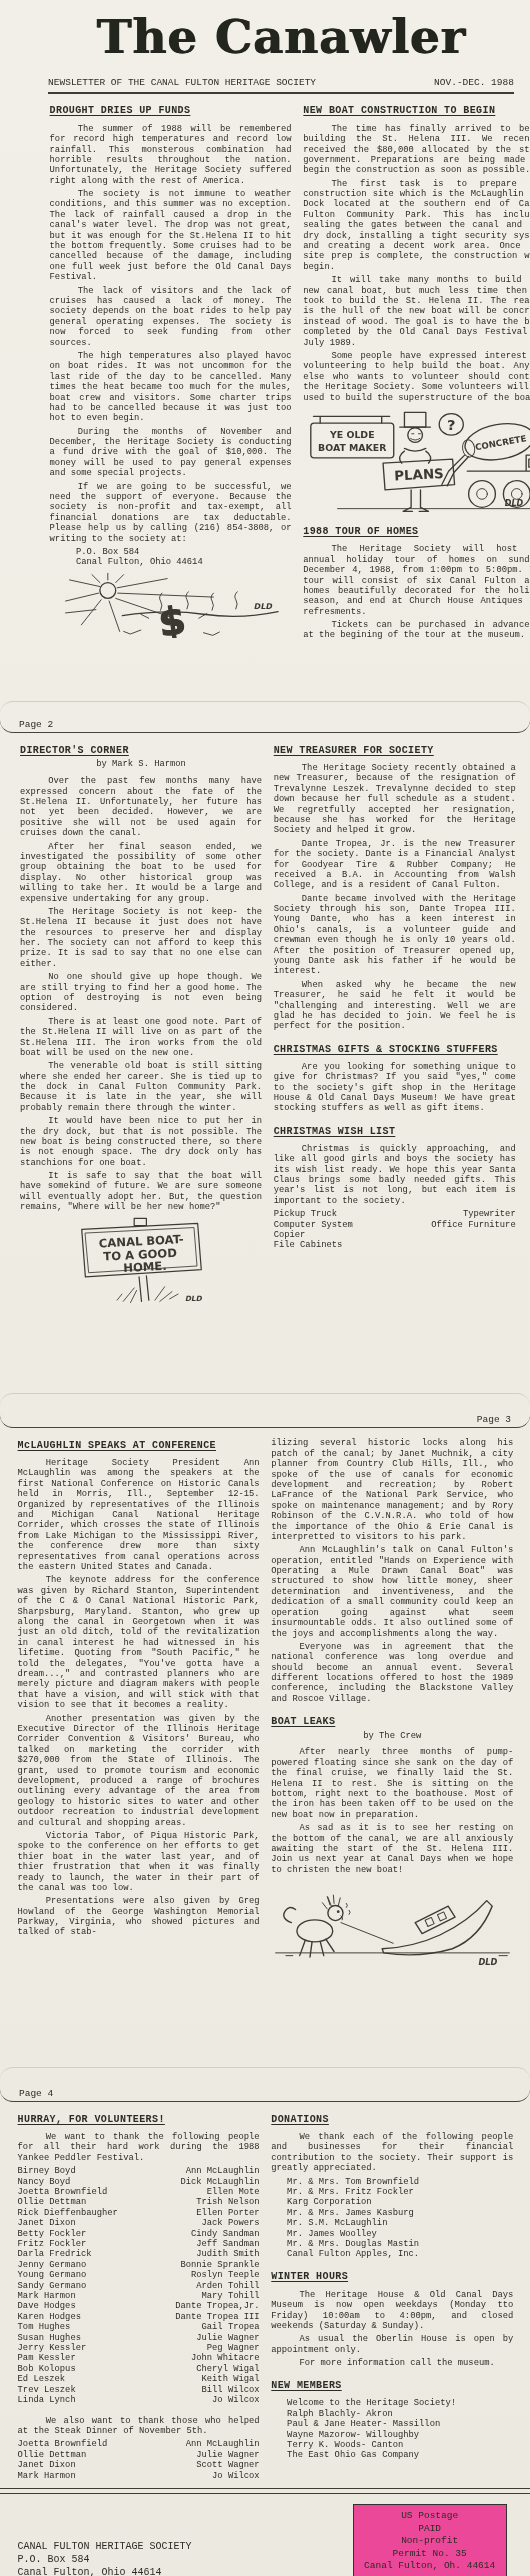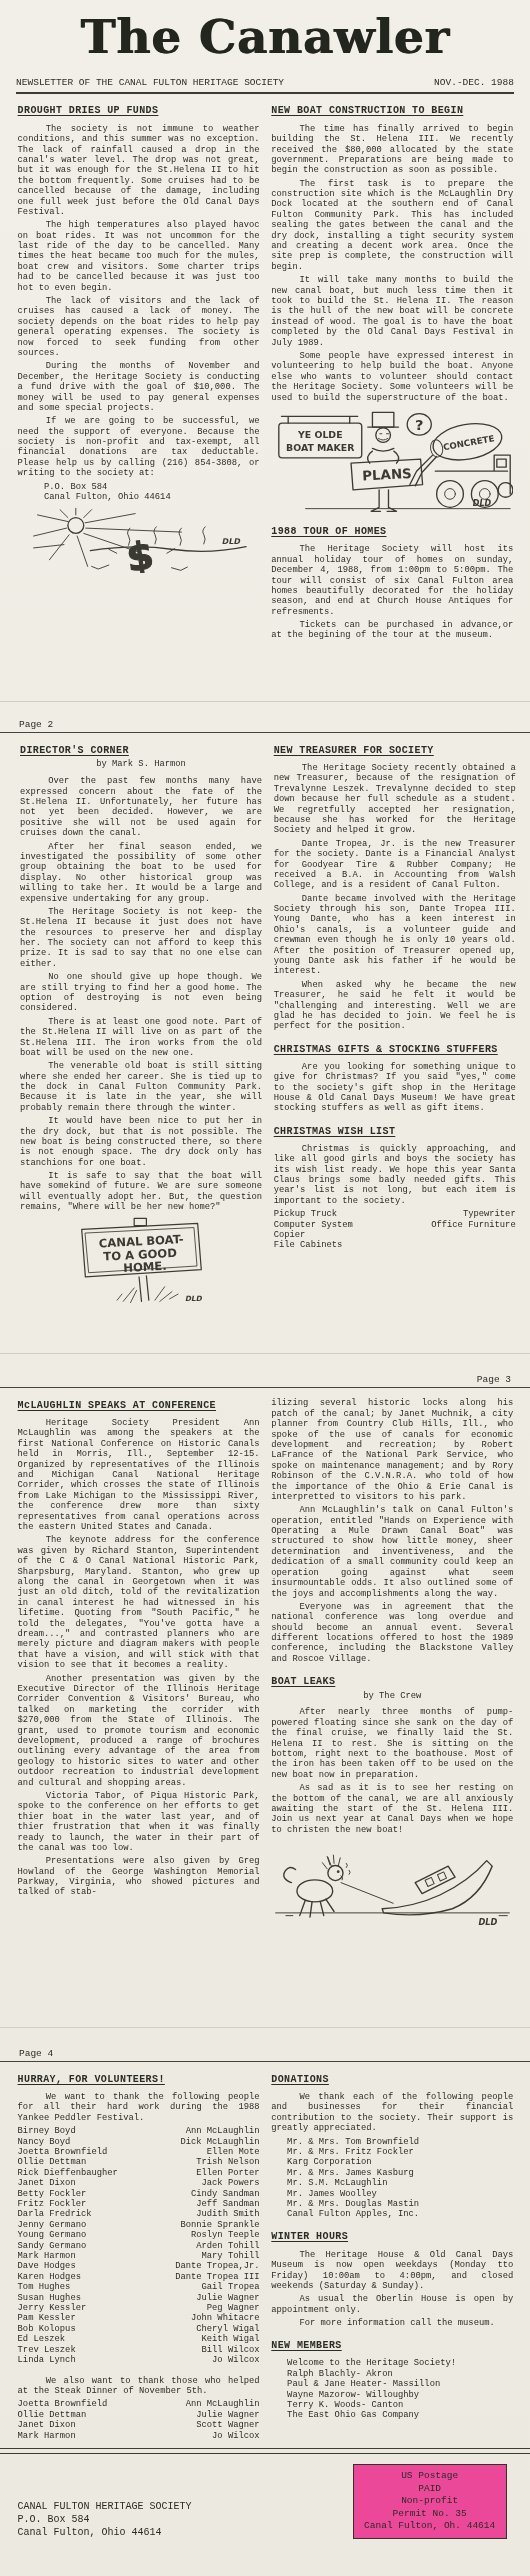--- a/index.html
+++ b/index.html
@@ -2,28 +2,28 @@
 <html style="font-size:11.7px"><head>
 <meta charset="utf-8">
 <style>
   html,body { margin:0; padding:0; }
   body {
     width:530px; height:2576px; overflow:hidden;
     background:linear-gradient(180deg,#f2efe8 0%,#efece4 40%,#ece9e0 100%);
     color:#2c2c26;
   }
   .sheet { box-sizing:border-box; padding:0 17.6px; overflow:hidden; position:relative; }
-  #sheet1{height:701px;} #sheet2{height:620px;padding-left:20px;} #sheet3{height:639px;} #sheet4{height:513px;}
+  #sheet1{height:701px;margin-left:32px;} #sheet2{height:620px;padding-left:20px;} #sheet3{height:639px;} #sheet4{height:513px;}
   .pagebreak {
     box-sizing:border-box; height:32px; padding:1.5px 19px 2.2px;
     border-bottom:1.5px solid #44443c; border-top:0.7px solid #d3cec1;
-    font:9.5px "Liberation Mono", monospace; display:flex; align-items:flex-end;
+    font:9.5px "Liberation Mono", monospace; display:flex; align-items:flex-end;border-radius:13px;
   }
   #pb3{height:35px;} #pb4{height:35px;}
-  .pagebreak.right { justify-content:flex-end; }
+  .pagebreak.right { justify-content:flex-end;margin-top:40px; }
   .masthead { text-align:center; padding-top:11.7px; }
   .masthead h1 {
     margin:0; font-family:"DejaVu Serif", serif; font-weight:700;
     font-size:47px; line-height:1.05; letter-spacing:0.7px; color:#23261f;
     text-shadow:0.9px 0 0 #23261f;
   }
   .titlebar {
     display:flex; justify-content:space-between; align-items:center;
     font:9.5px "Liberation Mono", monospace; padding:16px 0 3.7px;
     border-bottom:2.2px solid #3c3c34; margin:0 -1.5px;
@@ -64,23 +64,24 @@
   <div class="masthead">
     <h1>The Canawler</h1>
   </div>
   <div class="titlebar">
     <span>NEWSLETTER OF THE CANAL FULTON HERITAGE SOCIETY</span>
     <span>NOV.-DEC. 1988</span>
   </div>
   <div class="cols">
     <div class="col">
       <div class="head">DROUGHT DRIES UP FUNDS</div>
+      <p class="b">The summer of 1988 will be remembered for record high temperatures and record low rainfall.  This monsterous combination had horrible results throughout the nation.  Unfortunately, the Heritage Society suffered right along with the rest of America.</p>
       <p class="b">The society is not immune to weather conditions, and this summer was no exception. The lack of rainfall caused a drop in the canal's water level.  The drop was not great, but it was enough for the St.Helena II to hit the bottom frequently.  Some cruises had to be cancelled because of the damage, including one full week just before the Old Canal Days Festival.</p>
+      <p class="b">The lack of visitors and the lack of cruises has caused a lack of money.  The society depends on the boat rides to help pay general operating expenses.  The society is now forced to seek funding from other sources.</p>
       <p class="b">The high temperatures also played havoc on boat rides.  It was not uncommon for the last ride of the day to be cancelled.  Many times the heat became too much for the mules, boat crew and visitors.  Some charter trips had to be cancelled because it was just too hot to even begin.</p>
-      <p class="b">The lack of visitors and the lack of cruises has caused a lack of money.  The society depends on the boat rides to help pay general operating expenses.  The society is now forced to seek funding from other sources.</p>
       <p class="b">During the months of November and December, the Heritage Society is conducting a fund drive with the goal of $10,000.  The money will be used to pay general expenses and some special projects.</p>
       <p class="b">If we are going to be successful, we need the support of everyone.  Because the society is non-profit and tax-exempt, all financial donations are tax deductable. Please help us by calling (216) 854-3808, or writing to the society at:</p>
       <div class="addr">P.O. Box 584</div>
       <div class="addr">Canal Fulton, Ohio  44614</div>
       <svg class="cartoon" width="227" height="66" viewBox="0 0 330 100">
         <circle class="ln" cx="70" cy="28" r="12"></circle>
         <path class="lnt" d="M58 16 L46 4 M70 12 L70 2 M82 16 L94 4 M84 24 L160 10 M85 32 L230 38 M82 40 L170 70 M72 44 L88 90 M60 42 L30 80 M56 32 L6 44 M58 22 L12 12"></path>
         <path class="lnt" d="M6 62 L52 57"></path>
         <path class="ln" d="M92 66 Q160 56 215 64 T328 60"></path>
         <path class="lnt" d="M150 58 q4 -8 0 -14 q-4 -6 2 -12 M190 56 q4 -8 0 -14 q-4 -6 2 -12 M228 58 q4 -8 0 -14 q-4 -6 2 -12 M264 56 q4 -8 0 -14 q-4 -6 2 -12"></path>

